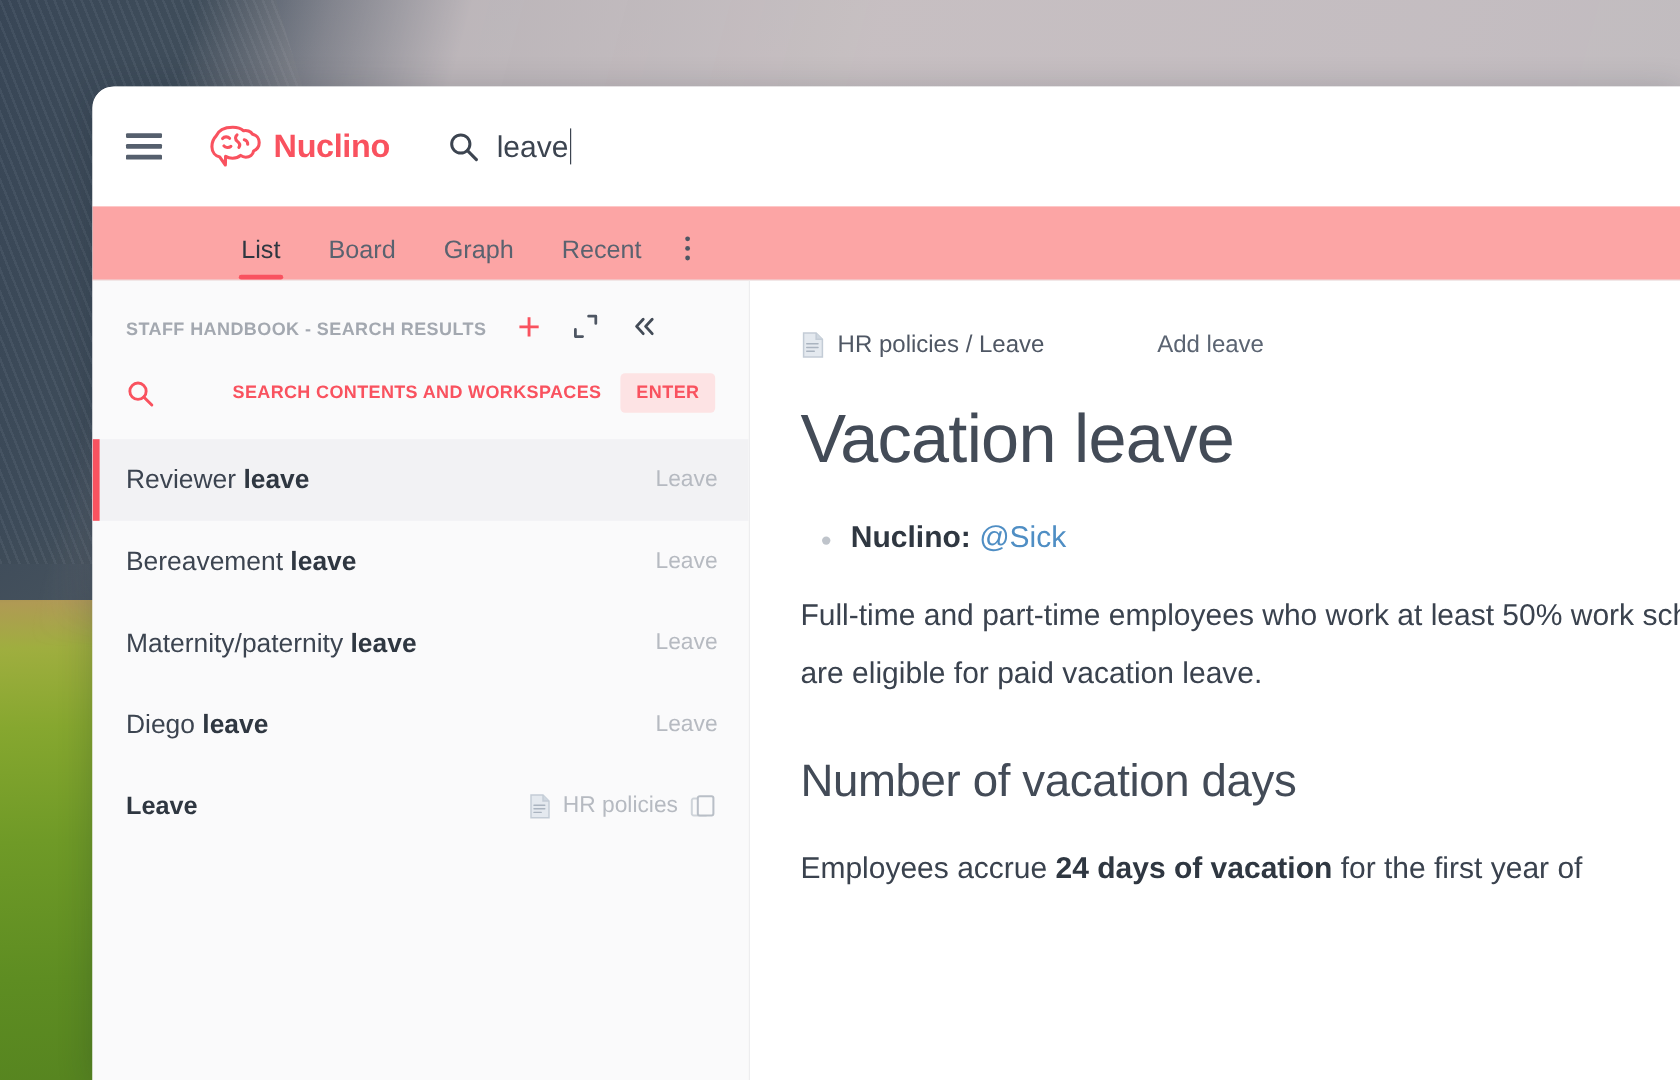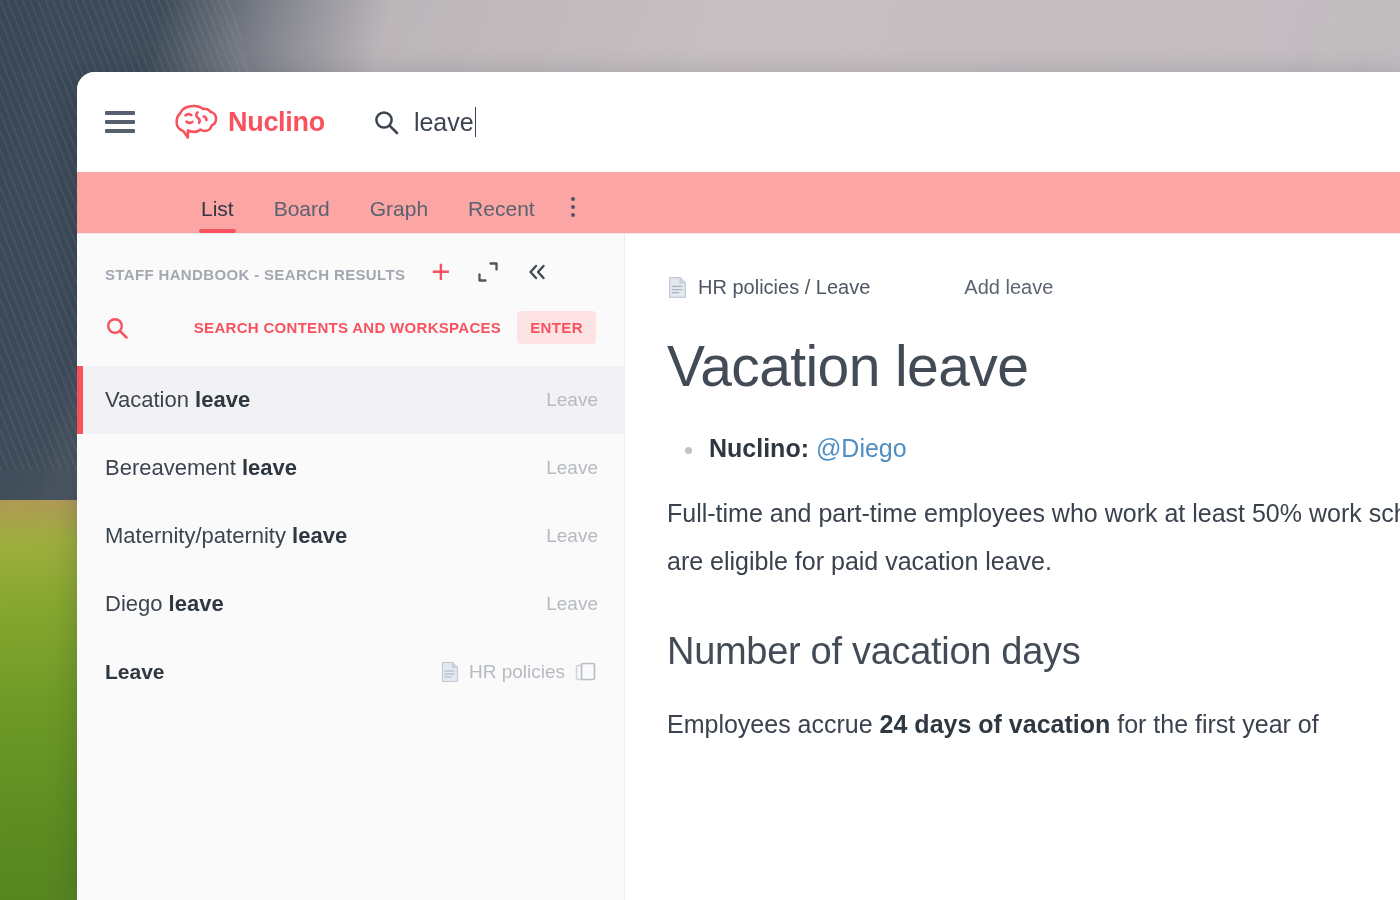--- a/index.html
+++ b/index.html
@@ -314,21 +314,21 @@
             <line x1="14.8" y1="14.8" x2="21.5" y2="21.5" stroke="#f9525f" stroke-width="2.5" stroke-linecap="round"></line>
           </svg>
         </span>
         <span class="search-row-label">SEARCH CONTENTS AND WORKSPACES</span>
         <span class="enter-chip">ENTER</span>
       </div>
 
       <div class="results">
 
         <div class="result-row selected">
-          <div class="result-title"><span>Vacation </span><b>leave</b></div>
+          <div class="result-title"><span>Reviewer </span><b>leave</b></div>
           <div class="result-meta">
             <span>Leave</span>
           </div>
         </div>
 
         <div class="result-row">
           <div class="result-title"><span>Bereavement </span><b>leave</b></div>
           <div class="result-meta">
             <span>Leave</span>
           </div>
@@ -391,21 +391,21 @@
             </svg>
           </span>
           <span>HR policies / Leave</span>
         </div>
         <div class="add-member">Add leave</div>
       </div>
 
       <h1 class="doc-title">Vacation leave</h1>
 
       <ul class="doc-list">
-        <li><b>Nuclino:</b><span> </span><span class="mention">@Diego</span></li>
+        <li><b>Nuclino:</b><span> </span><span class="mention">@Sick</span></li>
       </ul>
 
       <p class="doc-para">Full-time and part-time employees who work at least 50% work schedule are eligible for paid vacation leave.</p>
 
       <h2 class="doc-h2">Number of vacation days</h2>
 
       <p class="doc-para-2"><span>Employees accrue </span><b>24 days of vacation</b><span> for the first year of</span></p>
 
     </div>
 

